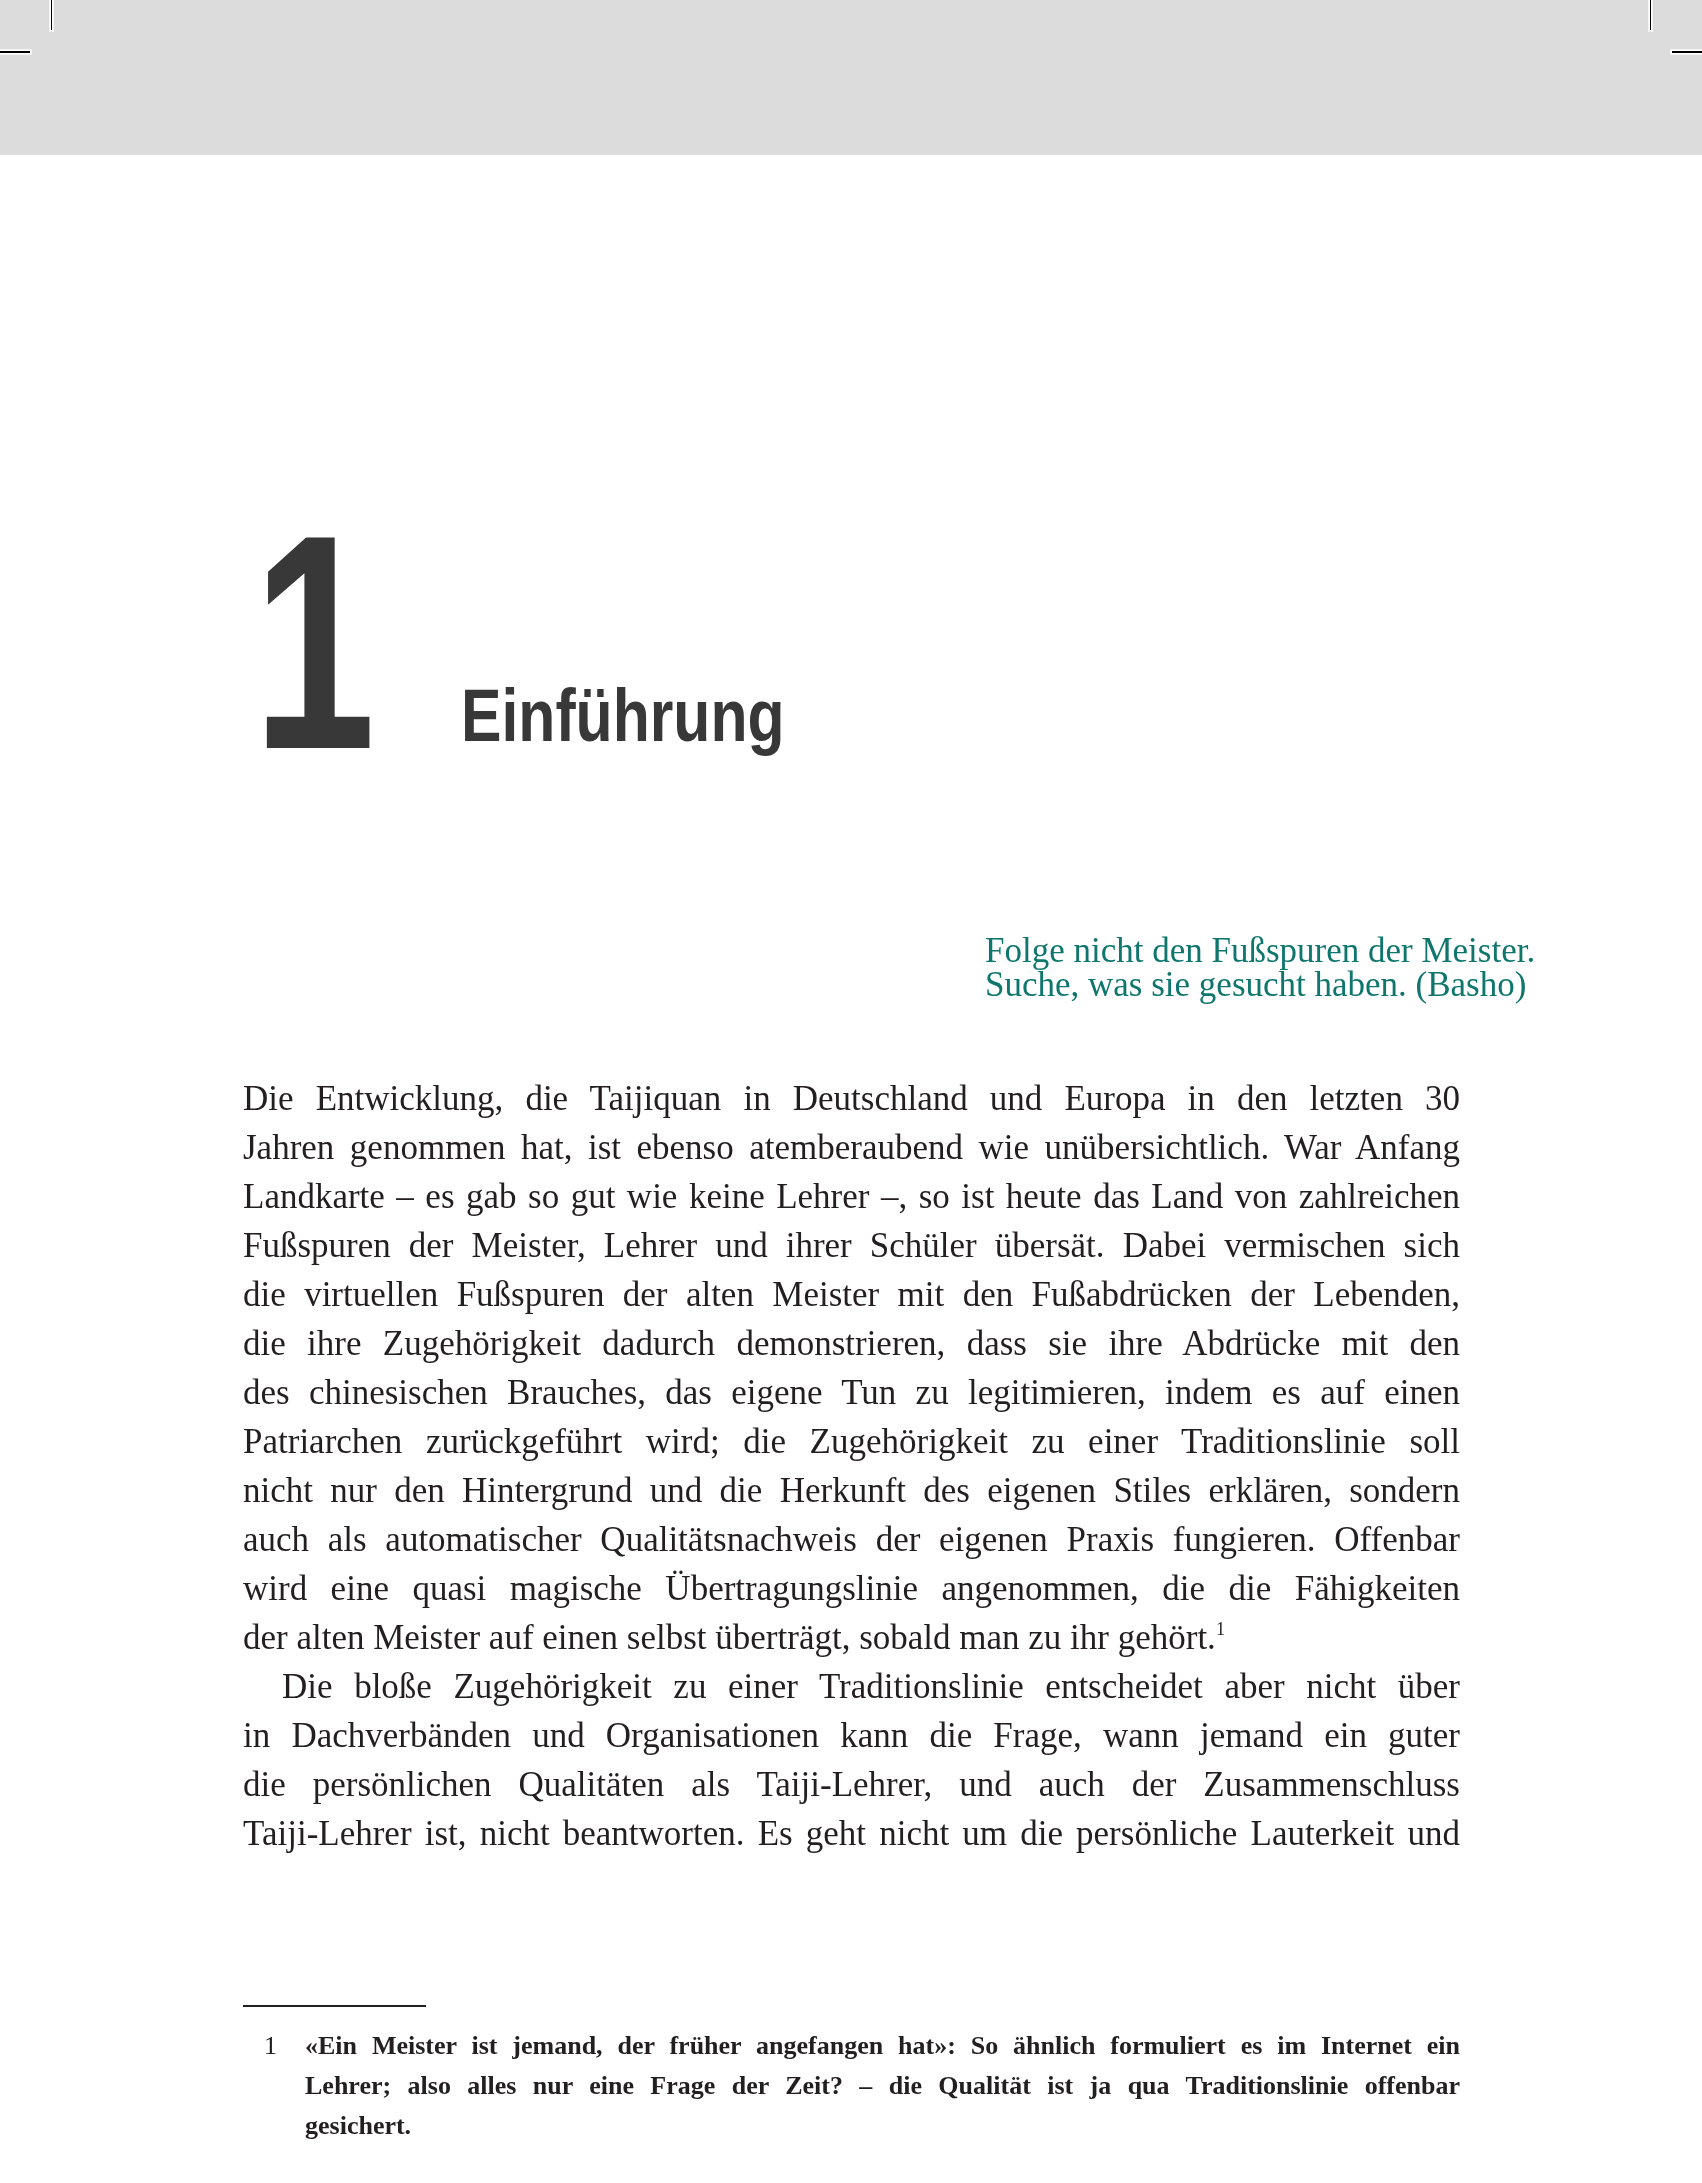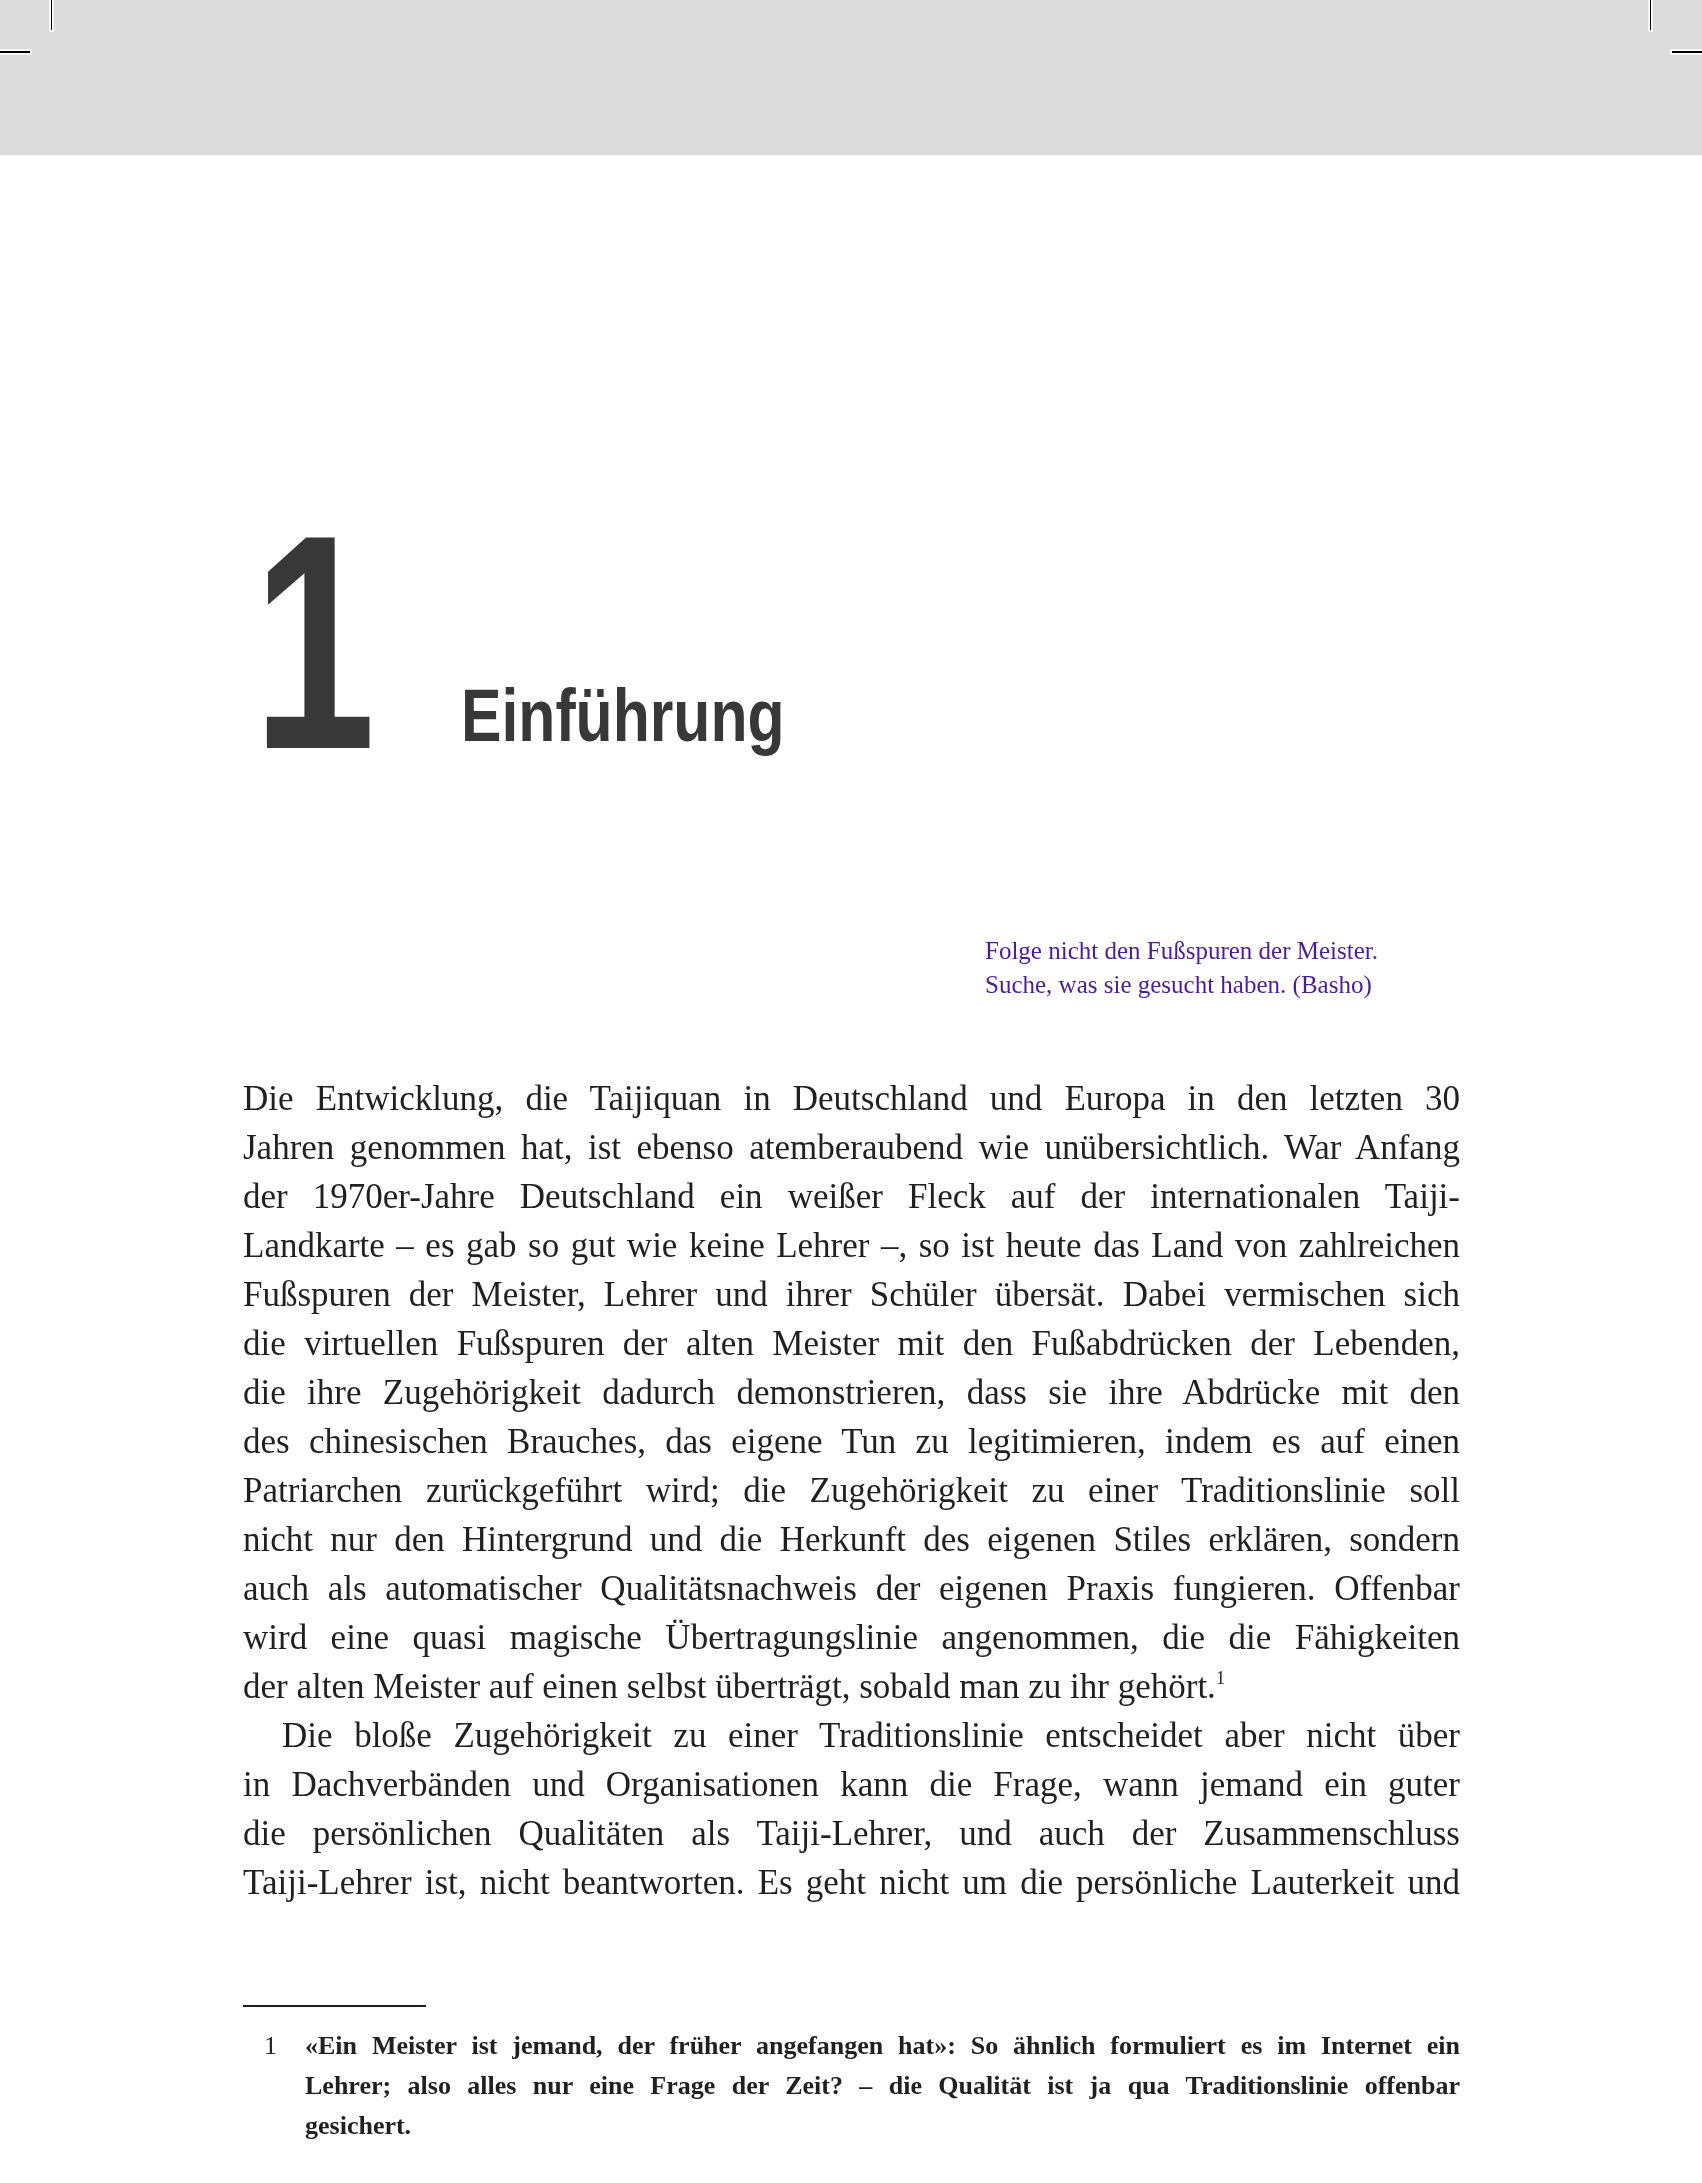--- a/index.html
+++ b/index.html
@@ -25,21 +25,21 @@
     }
     .chapter-title {
       position: absolute; left: 461px; top: 679px;
       font-family: "Liberation Sans", "DejaVu Sans", sans-serif;
       font-weight: bold; font-size: 74px; line-height: 1;
       color: #383838;
       transform: scaleX(0.82); transform-origin: left top;
     }
     .epigraph {
       position: absolute; left: 985px; top: 934px;
-      font-size: 25px; line-height: 34px; color: #4c1d95;
+      font-size: 35px; line-height: 34px; color: #0f766e;
     }
     .epigraph div { white-space: nowrap; }
     .body-text {
       position: absolute; left: 243px; top: 1074px; width: 1217px;
       font-size: 35px; line-height: 49px; color: #231f20;
     }
     .body-text .line {
       display: block; white-space: nowrap; text-align: justify;
       text-align-last: justify; height: 49px; overflow: visible;
     }
@@ -78,21 +78,20 @@
 
 <div class="epigraph">
   <div>Folge nicht den Fußspuren der Meister.</div>
   <div>Suche, was sie gesucht haben. (Basho)</div>
 </div>
 
 <div class="body-text">
   <div>
     <span class="line">Die Entwicklung, die Taijiquan in Deutschland und Europa in den letzten 30</span>
     <span class="line">Jahren genommen hat, ist ebenso atemberaubend wie unübersichtlich. War Anfang</span>
-    <span class="line">der 1970er-Jahre Deutschland ein weißer Fleck auf der internationalen Taiji-</span>
     <span class="line">Landkarte – es gab so gut wie keine Lehrer –, so ist heute das Land von zahlreichen</span>
     <span class="line">Fußspuren der Meister, Lehrer und ihrer Schüler übersät. Dabei vermischen sich</span>
     <span class="line">die virtuellen Fußspuren der alten Meister mit den Fußabdrücken der Lebenden,</span>
     <span class="line">die ihre Zugehörigkeit dadurch demonstrieren, dass sie ihre Abdrücke mit den</span>
     <span class="line">des chinesischen Brauches, das eigene Tun zu legitimieren, indem es auf einen</span>
     <span class="line">Patriarchen zurückgeführt wird; die Zugehörigkeit zu einer Traditionslinie soll</span>
     <span class="line">nicht nur den Hintergrund und die Herkunft des eigenen Stiles erklären, sondern</span>
     <span class="line">auch als automatischer Qualitätsnachweis der eigenen Praxis fungieren. Offenbar</span>
     <span class="line">wird eine quasi magische Übertragungslinie angenommen, die die Fähigkeiten</span>
     <span class="line last"><span>der alten Meister auf einen selbst überträgt, sobald man zu ihr gehört.</span><sup>1</sup></span>

